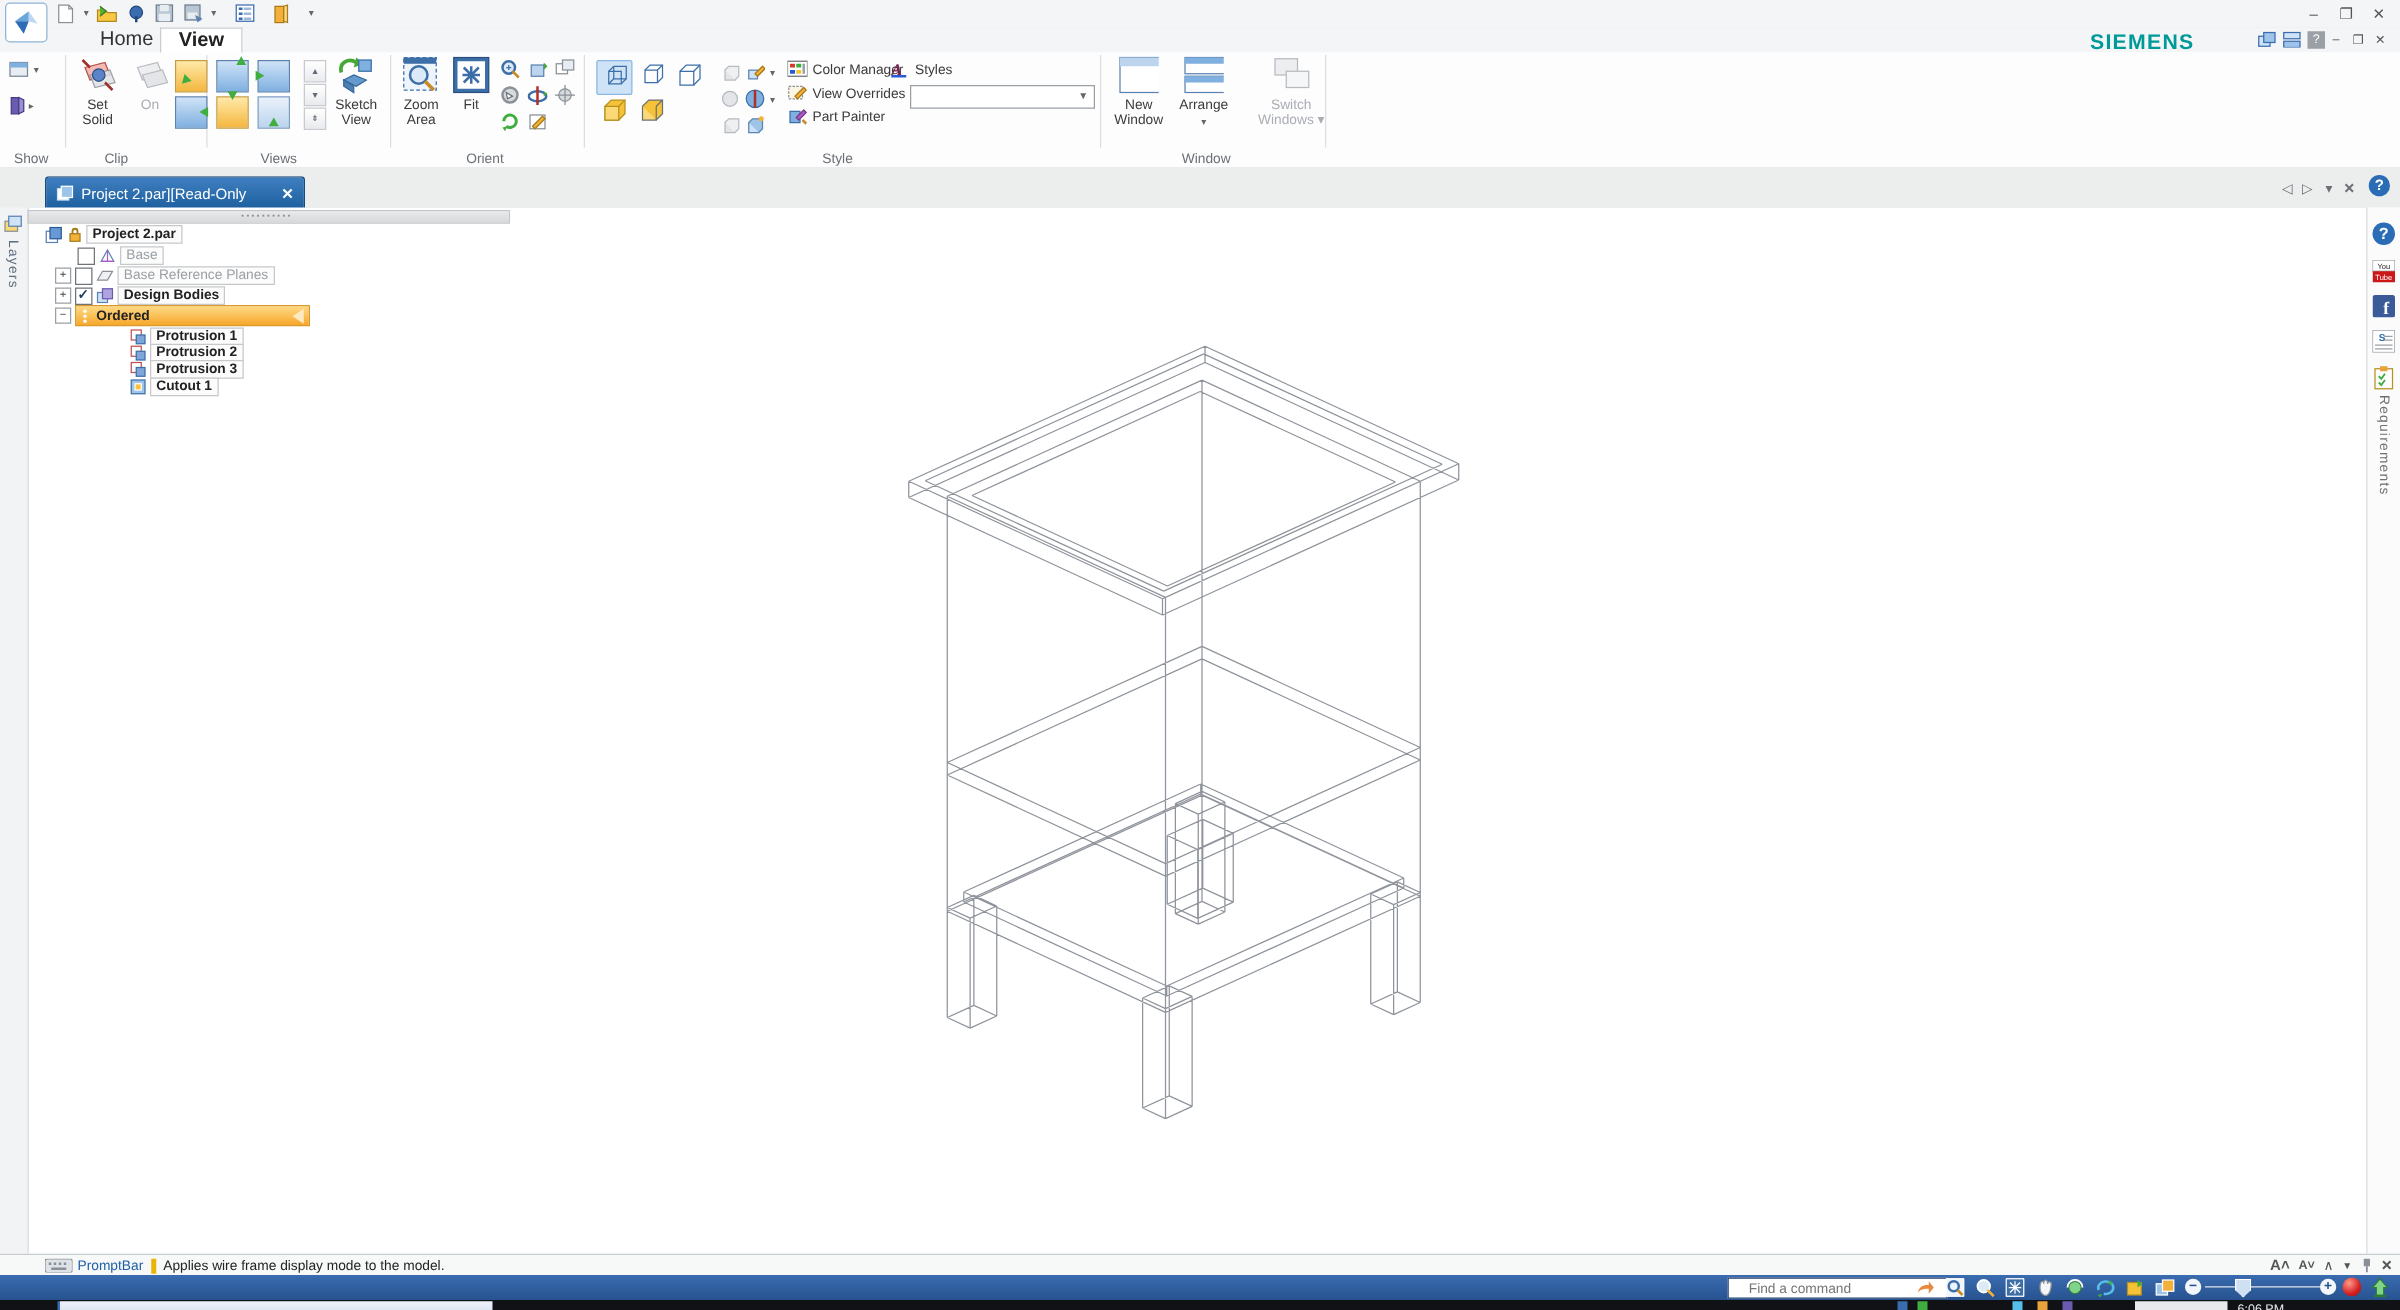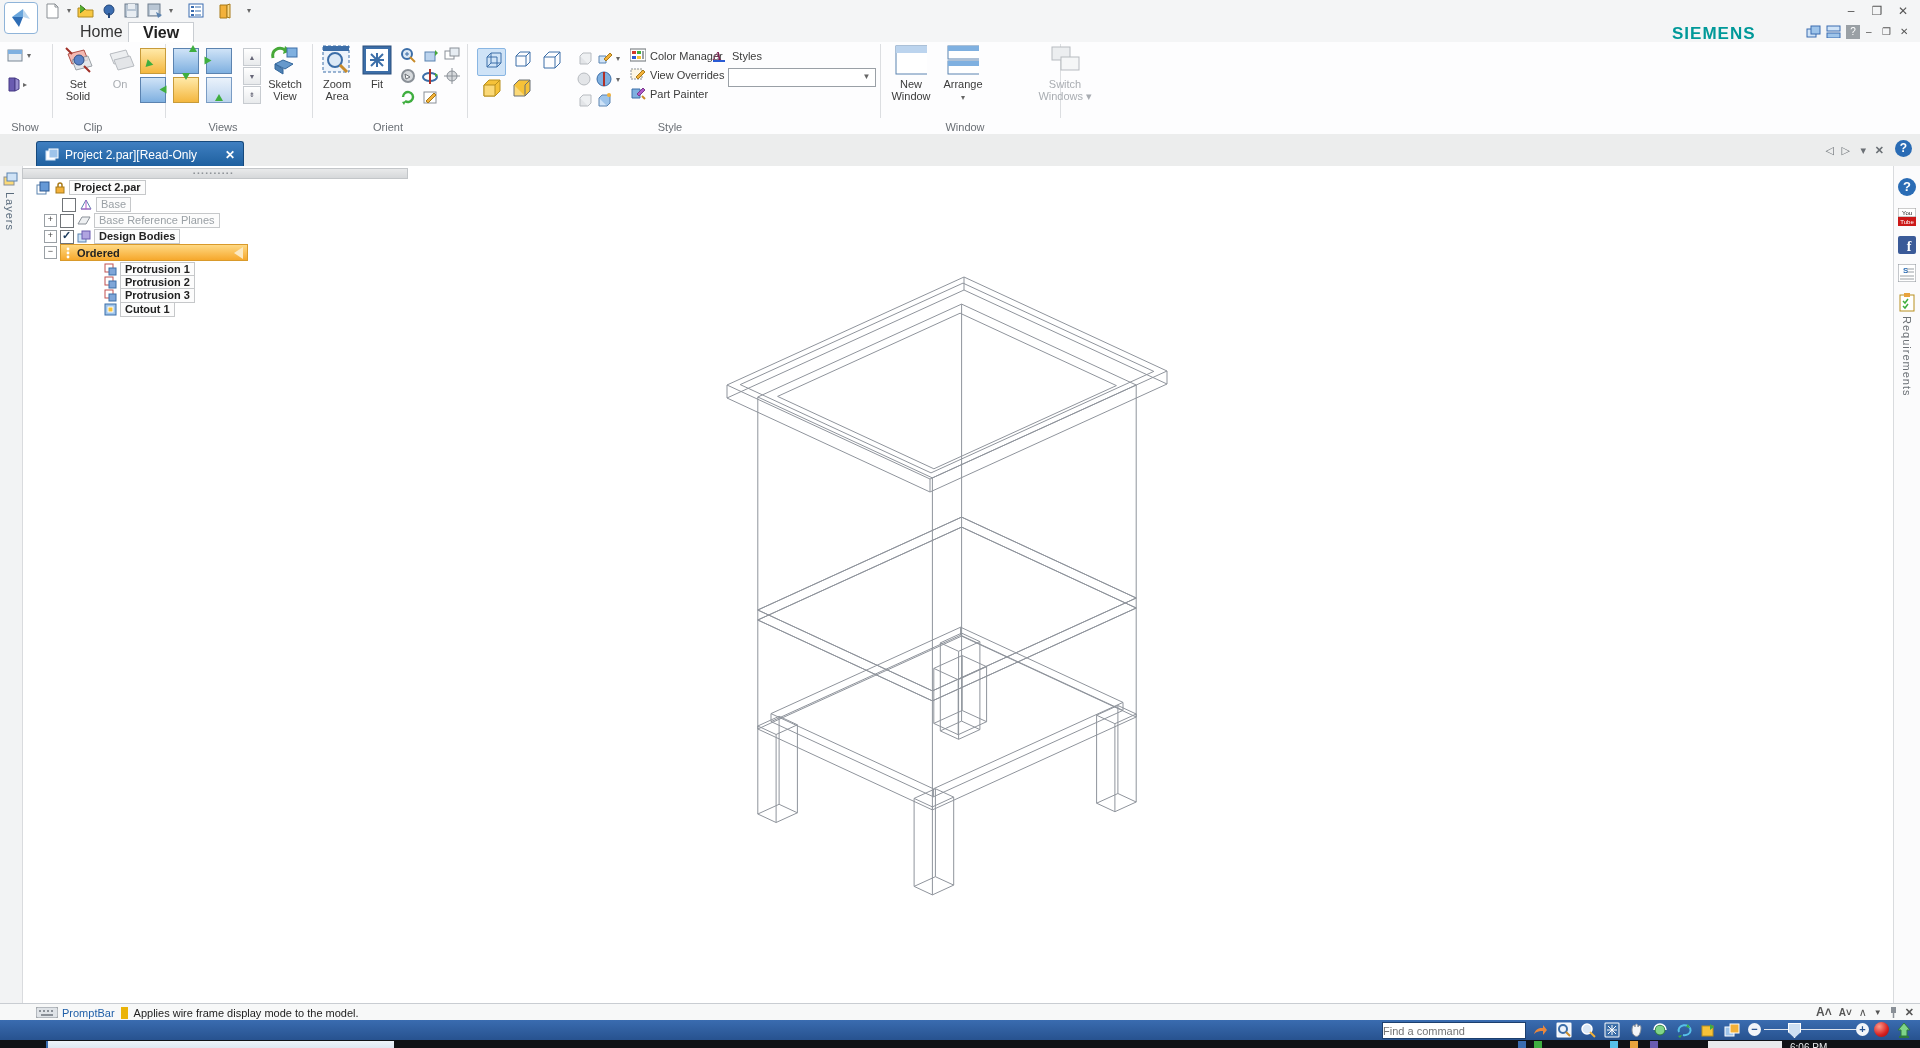--- a/index.html
+++ b/index.html
@@ -63,25 +63,25 @@
   .orderbar{display:flex;align-items:center;gap:5px;width:178px;height:15px;padding:0 4px;
             background:linear-gradient(#ffd984,#f6a82c);border:1px solid #d99a2b;font-weight:bold;color:#222;}
   .ltri{width:0;height:0;border-top:6px solid transparent;border-bottom:6px solid transparent;border-right:9px solid #fbe9c3;margin-left:auto;}
   .ticon{width:13px;height:13px;position:relative;display:inline-block;}
   
   .rail{position:absolute;right:0;top:0;width:26px;height:837px;background:#fbfbfc;border-left:1px solid #d9dbde;}
   .railico{position:absolute;left:4px;width:18px;height:18px;}
   
   .promptbar{position:absolute;left:0;top:1003px;width:1920px;height:17px;background:#f7f8f8;border-top:1px solid #c9cdd2;display:flex;align-items:center;}
   .pb-label{color:#1f5fa8;font-size:11px;margin:0 6px 0 4px;}
-  .pb-msg{border-left:7px solid #eab308;padding-left:6px;color:#222;font-size:11px;}
+  .pb-msg{border-left:4px solid #eab308;padding-left:6px;color:#222;font-size:11px;}
   .pb-icons{position:absolute;right:6px;top:1px;display:flex;gap:7px;align-items:center;color:#555;}
   
   .statusbar{position:absolute;left:0;top:1020px;width:1920px;height:20px;background:linear-gradient(#3a6cb0,#27528f);}
-  .findbox{position:absolute;left:1382px;top:2px;width:142px;height:15px;border:1px solid #1c3f6e;background:#fff;font-size:11px;color:#8a8f94;padding:0 0;font-family:"Liberation Sans",sans-serif;}
+  .findbox{position:absolute;left:1382px;top:2px;width:142px;height:15px;border:1px solid #1c3f6e;background:#fff;font-size:11px;color:#8a8f94;padding:0 16px;font-family:"Liberation Sans",sans-serif;}
   .sbico{position:absolute;top:2px;width:16px;height:16px;border-radius:2px;}
   .circlebtn{position:absolute;top:3px;width:13px;height:13px;border-radius:50%;background:#f2f5f9;color:#27528f;font-weight:bold;font-size:11px;line-height:12px;text-align:center;}
   
   .sliver{position:absolute;left:0;top:1040px;width:1920px;height:8px;background:#101216;overflow:hidden;}
   .traydot{position:absolute;top:1px;width:8px;height:7px;}
 </style>
 </head>
 <body>
 
 <div class="app">
@@ -448,21 +448,21 @@
         <svg width="34" height="30">
             <rect x="1" y="1" width="32" height="13" fill="#fff" stroke="#5b83b0"></rect>
             <rect x="1" y="1" width="32" height="5" fill="#7fb0e0"></rect>
             <rect x="1" y="16" width="32" height="13" fill="#fff" stroke="#5b83b0"></rect>
             <rect x="1" y="16" width="32" height="5" fill="#7fb0e0"></rect>
           </svg>
       </span>
       <span>Arrange</span>
       <span class="caret">▾</span>
     </div>
-    <div class="bigbtn gray" style="left:1036px;width:58px">
+    <div class="bigbtn gray" style="left:1004px;width:58px">
       <span class="ico32">
         <svg width="34" height="30">
             <rect x="3" y="2" width="18" height="13" fill="#eceef0" stroke="#b7bbc0"></rect>
             <rect x="12" y="12" width="18" height="13" fill="#f5f6f7" stroke="#b7bbc0"></rect>
           </svg>
       </span>
       <span><span>Switch Windows</span> ▾</span>
     </div>
 
     <span class="glabel" style="left:25px">Show</span>

